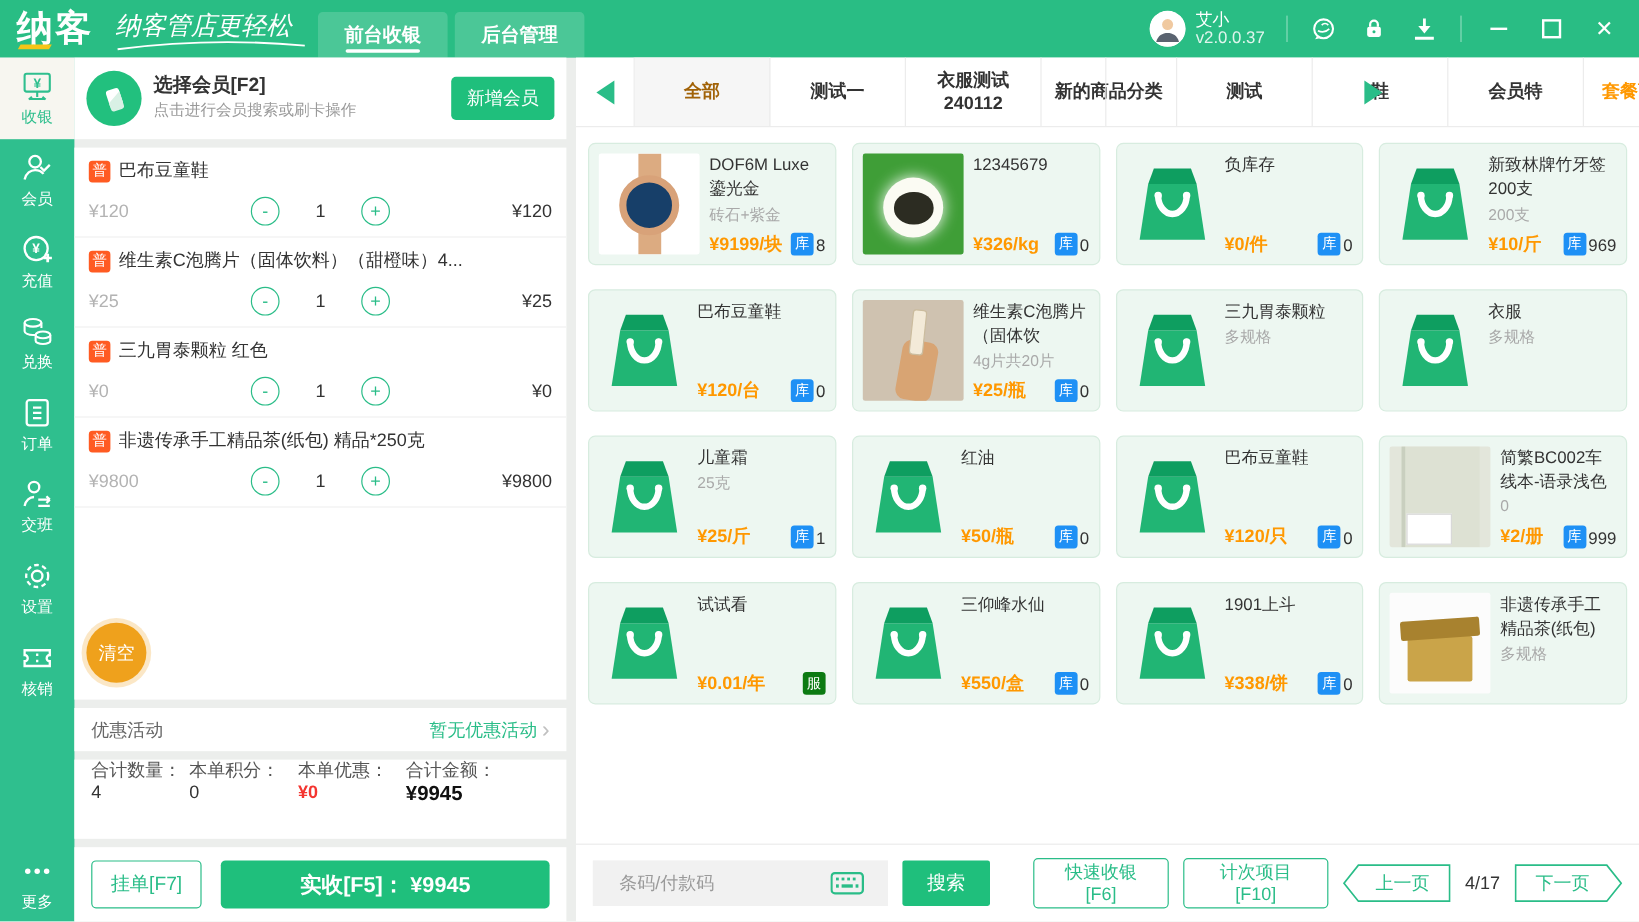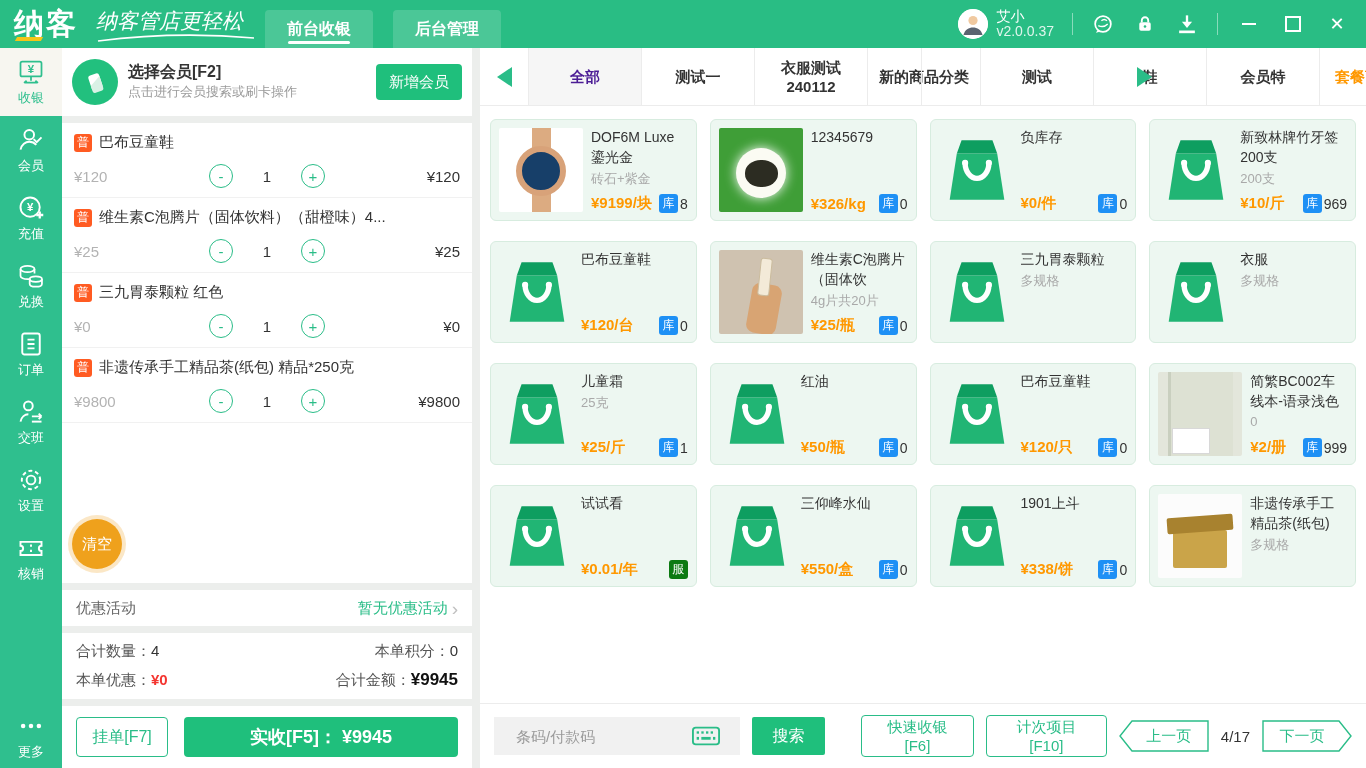--- a/index.html
+++ b/index.html
@@ -6,21 +6,21 @@
   body{width:1366px;height:768px;overflow:hidden;background:#eceeec;
        font-family:"Liberation Sans",sans-serif;-webkit-font-smoothing:antialiased}
   .app{width:1366px;height:768px;display:flex;flex-direction:column}
 
   
   .topbar{flex:0 0 48px;background:#29bd84;display:flex;align-items:center;color:#fff;padding-left:14px}
   .logo{font-size:30px;font-weight:bold;letter-spacing:2px;position:relative;line-height:48px}
   .logo::after{content:"";position:absolute;left:2px;bottom:7px;width:26px;height:4px;background:#f5c518;transform:skewX(-30deg)}
   .slogan{margin-left:18px;font-style:italic;font-size:21px;position:relative;padding-bottom:6px;white-space:nowrap}
   .slogan svg{position:absolute;left:0;bottom:-2px}
-  .navtabs{display:flex;margin-left:22px;height:48px;align-items:flex-end;gap:20px}
+  .navtabs{display:flex;margin-left:22px;height:48px;align-items:flex-end;gap:6px}
   .navtab{height:38px;padding:0 22px;background:rgba(255,255,255,.16);border-radius:4px 4px 0 0;
           display:flex;align-items:center;font-size:16px;font-weight:bold;position:relative;cursor:pointer}
   .navtab.active::after{content:"";position:absolute;left:50%;transform:translateX(-50%);bottom:4px;width:62px;height:3px;background:#fff;border-radius:2px}
   .topright{margin-left:auto;display:flex;align-items:center;gap:18px;padding-right:16px}
   .avatar{width:30px;height:30px;border-radius:50%;background:#fff;overflow:hidden;flex:0 0 30px}
   .uinfo{line-height:15px}
   .uname{font-size:14px}
   .uver{font-size:14px;opacity:.85}
   .vsep{width:1px;height:22px;background:rgba(255,255,255,.45)}
   .tbicon{width:24px;height:24px;display:flex;align-items:center;justify-content:center;cursor:pointer}
@@ -60,41 +60,41 @@
   .qty{width:68px;text-align:center;font-size:15px;color:#333}
   .ctotal{flex:1;text-align:right;font-size:15px;color:#333}
   .clearbtn{position:absolute;left:10px;bottom:14px;width:50px;height:50px;border-radius:50%;background:#efa11c;color:#fff;
             font-size:15px;display:flex;align-items:center;justify-content:center;cursor:pointer;box-shadow:0 0 0 4px rgba(239,161,28,.25)}
 
   .promo{flex:0 0 36px;display:flex;align-items:center;padding:0 14px;font-size:15px;cursor:pointer}
   .promo-label{color:#666}
   .promo-val{margin-left:auto;color:#2abd88}
   .chev{color:#c0c0c0;font-size:19px;margin-left:4px;line-height:1}
 
-  .summary{flex:0 0 66px;display:flex;flex-direction:column;justify-content:center;gap:9px;padding:0 14px;font-size:15px}
+  .summary{flex:0 0 66px;display:flex;flex-direction:row;justify-content:center;gap:9px;padding:0 14px;font-size:15px}
   .srow{display:flex;justify-content:space-between;align-items:baseline}
   .slab{color:#555}
   .sval{color:#333}
   .sred{color:#f43530;font-weight:bold}
   .stotal{font-size:17px;font-weight:bold;color:#111}
 
   .actions{flex:0 0 62px;display:flex;align-items:center;padding:0 14px;gap:16px}
   .holdbtn{width:92px;height:40px;background:#fff;border:1px solid #2abd88;color:#2abd88;border-radius:4px;font-size:16px;cursor:pointer;font-family:inherit}
   .paybtn{flex:1;height:40px;font-size:18px;font-weight:bold;border-radius:4px}
 
   
   .right{flex:1;background:#fff;display:flex;flex-direction:column;min-width:0}
   .tabsbar{flex:0 0 57px;display:flex;border-bottom:1px solid #ececec}
   .tab-arrow{flex:0 0 48px;display:flex;align-items:center;justify-content:center;cursor:pointer;border-right:1px solid #ececec}
   .tab-arrow.last{border-right:none;border-left:1px solid #ececec;flex:1 0 52px}
   .tri-l{width:0;height:0;border:10px solid transparent;border-left:0;border-right:15px solid #2abd88}
   .tri-r{width:0;height:0;border:10px solid transparent;border-right:0;border-left:15px solid #2abd88}
   .tab{flex:0 0 100px;display:flex;align-items:center;justify-content:center;text-align:center;font-size:15px;font-weight:bold;
        color:#333;border-right:1px solid #ececec;padding:0 6px;line-height:19px;cursor:pointer;overflow:hidden}
-  .tab.active{background:#f6f6f6;color:#4c1d95}
+  .tab.active{background:#f6f6f6;color:#a16207}
   .tab.highlight{color:#ff9800;flex-basis:78px}
 
   .grid{flex:1;display:grid;grid-template-columns:repeat(4,1fr);grid-auto-rows:102px;gap:20px 13px;padding:13px 10px;align-content:start;overflow:hidden}
   .card{background:#edf7f1;border:1px solid #d7ecdf;border-radius:6px;display:flex;align-items:center;padding:8px;cursor:pointer;min-width:0}
   .bag{width:76px;height:76px;flex:0 0 76px;margin-right:6px}
   .media{width:84px;height:84px;flex:0 0 84px;background:#fff;border-radius:2px;position:relative;overflow:hidden;margin-right:8px}
   .media.watch::before{content:"";position:absolute;left:33px;top:0;width:19px;height:84px;background:#dcab81}
   .media.watch::after{content:"";position:absolute;left:17px;top:18px;width:38px;height:38px;border-radius:50%;border:6px solid #d8a279;background:#173f69}
   .media.poster{background:#3f9e37}
   .media.poster::before{content:"";position:absolute;left:17px;top:20px;width:50px;height:50px;border-radius:50%;background:#fbfbf3;box-shadow:0 0 12px #fff}

